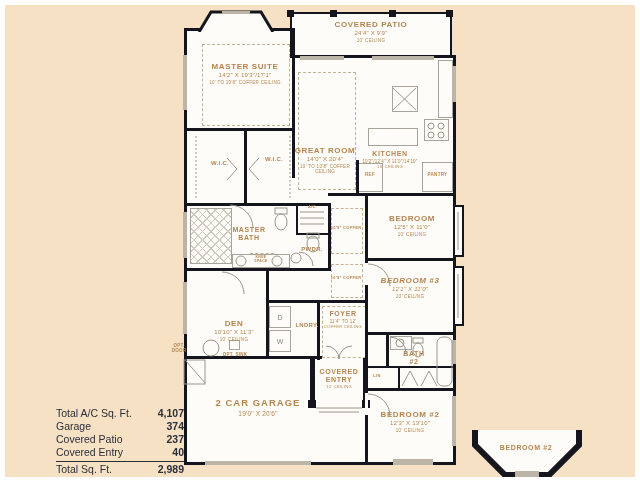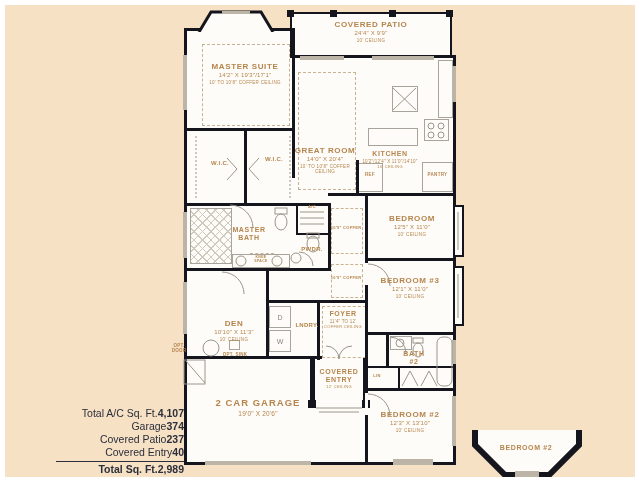--- a/index.html
+++ b/index.html
@@ -14,24 +14,24 @@
   .baybox{position:absolute;border:2px solid #15151E;background:#FEFCF8;box-sizing:border-box;z-index:3;}
   svg.lines{position:absolute;z-index:5;pointer-events:none;}
   .room{position:absolute;text-align:center;color:#B5854E;z-index:6;line-height:1.15;}
   .rn{font-weight:bold;font-size:8px;letter-spacing:.6px;}
   .rd{font-size:6px;margin-top:1px;letter-spacing:.2px;}
   .rc{font-size:4.5px;margin-top:1px;letter-spacing:.3px;}
   .room.sm .rn{font-size:7px;} .room.sm .rd{font-size:4.5px;} .room.sm .rc{font-size:4px;}
   .room.lg .rn{font-size:9.5px;letter-spacing:1px;} .room.lg .rd{font-size:6.5px;}
   .lbl{position:absolute;color:#B5854E;font-weight:bold;text-align:center;z-index:6;line-height:1.2;letter-spacing:.3px;}
   .summary{position:absolute;left:56px;top:407px;width:128px;color:#2B2E3B;font-size:10.5px;z-index:6;}
-  .srow{display:flex;justify-content:flex-end;line-height:13px;}
+  .srow{display:flex;justify-content:space-between;line-height:13px;}
   .sv{font-weight:bold;}
   .srow.total{border-top:1.5px solid #2B2E3B;border-bottom:2px solid #2B2E3B;margin-top:2px;padding:1px 0;}
-  .srow.total .sl{font-weight:bold;}
+  .srow.total .sl{font-weight:normal;}
   .frame{position:absolute;background:#fff;z-index:10;}
   .hatch{position:absolute;z-index:2;border:1px solid #A8A49B;box-sizing:border-box;
          background:repeating-linear-gradient(45deg,#cfc9be 0 1px,transparent 1px 6px),
                     repeating-linear-gradient(-45deg,#cfc9be 0 1px,transparent 1px 6px),#FEFCF8;}
   .dw{position:absolute;border:1px solid #A8A49B;background:#FEFCF8;box-sizing:border-box;z-index:2;
       color:#8B857A;font-size:7px;text-align:center;}
 </style>
 </head>
 <body>
 
@@ -189,21 +189,21 @@
   <div class="room sm" style="left:340px;top:150px;width:100px;">
     <div class="rn">KITCHEN</div>
     <div class="rd">10'2"/12'4" X 11'0"/14'10"</div>
     <div class="rc">10' CEILING</div>
   </div>
   <div class="room" style="left:374px;top:214px;width:76px;">
     <div class="rn">BEDROOM</div>
     <div class="rd">12'5" X 11'0"</div>
     <div class="rc">10' CEILING</div>
   </div>
-  <div class="room" style="left:368px;top:276px;width:84px;">
+  <div class="room" style="left:368px;top:276px;width:84px;font-style:italic;">
     <div class="rn">BEDROOM #3</div>
     <div class="rd">12'1" X 11'0"</div>
     <div class="rc">10' CEILING</div>
   </div>
   <div class="room" style="left:368px;top:410px;width:84px;">
     <div class="rn">BEDROOM #2</div>
     <div class="rd">12'3" X 13'10"</div>
     <div class="rc">10' CEILING</div>
   </div>
   <div class="room" style="left:200px;top:292px;width:68px;margin-top:27px;">

